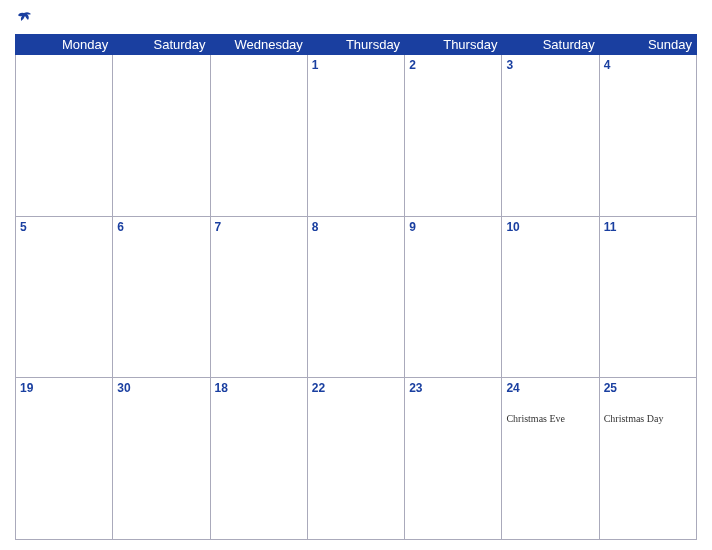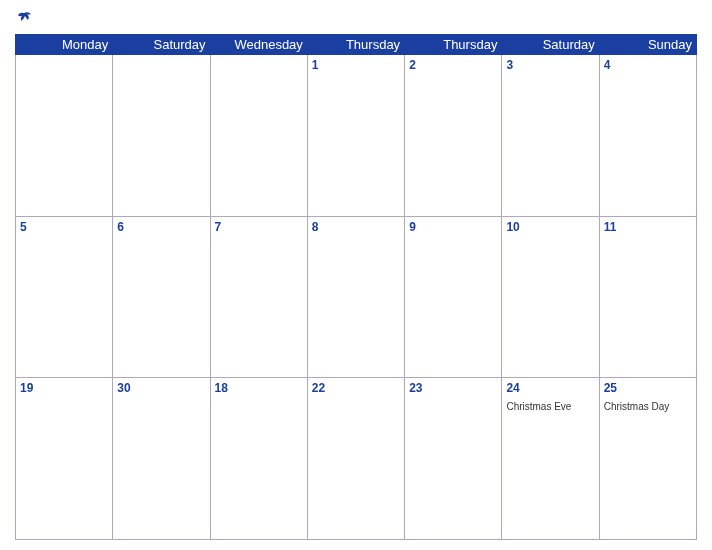--- a/index.html
+++ b/index.html
@@ -86,22 +86,23 @@
     .day-number {
       font-size: 12px;
       color: #1a3fa0;
       font-weight: bold;
       display: block;
     }
 
     .holiday-name {
       font-size: 10px;
       color: #333;
-      margin-top: 6px;
+      margin-top: 18px;
       display: block;
+      font-family: Liberation Serif, serif;
     }
 
     .empty-cell {
       background: #fff;
     }
 
     .filled-cell {
       background: #fff;
     }
   </style>

